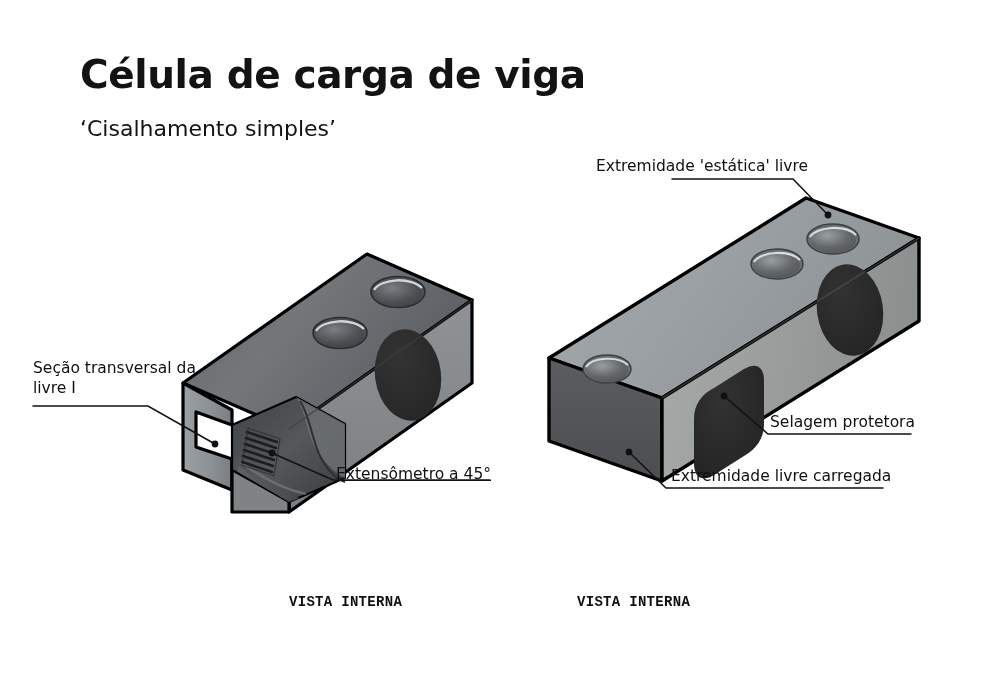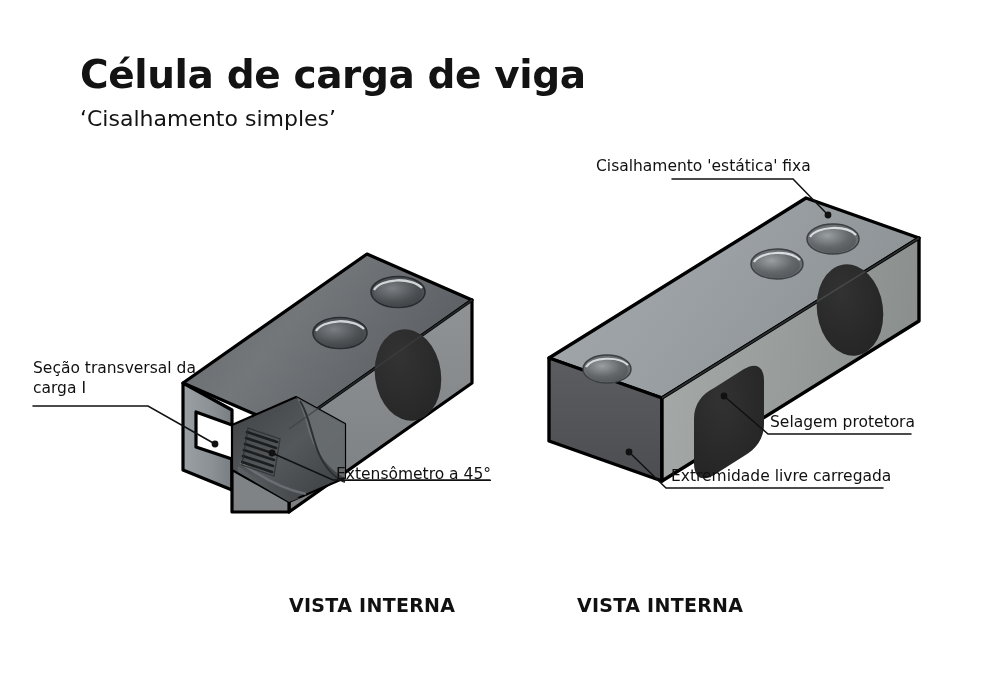--- a/index.html
+++ b/index.html
@@ -27,33 +27,34 @@
     top: 52px;
     font-size: 39px;
     font-weight: bold;
     letter-spacing: -0.4px;
     color: #131313;
     white-space: nowrap;
   }
   .subtitle {
     position: absolute;
     left: 80px;
-    top: 106px;
+    top: 116px;
     font-size: 22px;
     font-weight: normal;
     color: #131313;
     white-space: nowrap;
   }
   .caption {
     position: absolute;
-    font-size: 19px;
+    font-size: 14px;
     font-weight: bold;
     letter-spacing: 0.3px;
     color: #111111;
     white-space: nowrap;
+    font-family: Liberation Mono, monospace;
   }
   .caption.internal { left: 289px; top: 594px; }
   .caption.external { left: 577px; top: 594px; }
 
   .callout {
     position: absolute;
     font-size: 15.5px;
     font-weight: normal;
     color: #111111;
     line-height: 1.32;
@@ -258,25 +259,25 @@
 
     <g fill="#111111">
       <circle cx="215" cy="444" r="3.4"></circle>
       <circle cx="272" cy="453" r="3.4"></circle>
       <circle cx="828" cy="215" r="3.4"></circle>
       <circle cx="724" cy="396" r="3.4"></circle>
       <circle cx="629" cy="452" r="3.4"></circle>
     </g>
   </svg>
 
-  <div class="callout cross-section">Seção transversal da carga I</div>
+  <div class="callout cross-section">Seção transversal da livre I</div>
 
   <div class="callout gauge">Extensômetro a 45°</div>
 
-  <div class="callout static-end">Cisalhamento 'estática' fixa</div>
+  <div class="callout static-end">Extremidade 'estática' livre</div>
 
   <div class="callout free-end">Extremidade livre carregada</div>
 
   <div class="callout seal">Selagem protetora</div>
 
   <div class="caption internal">VISTA INTERNA</div>
 
   <div class="caption external">VISTA INTERNA</div>
 
 </div>

